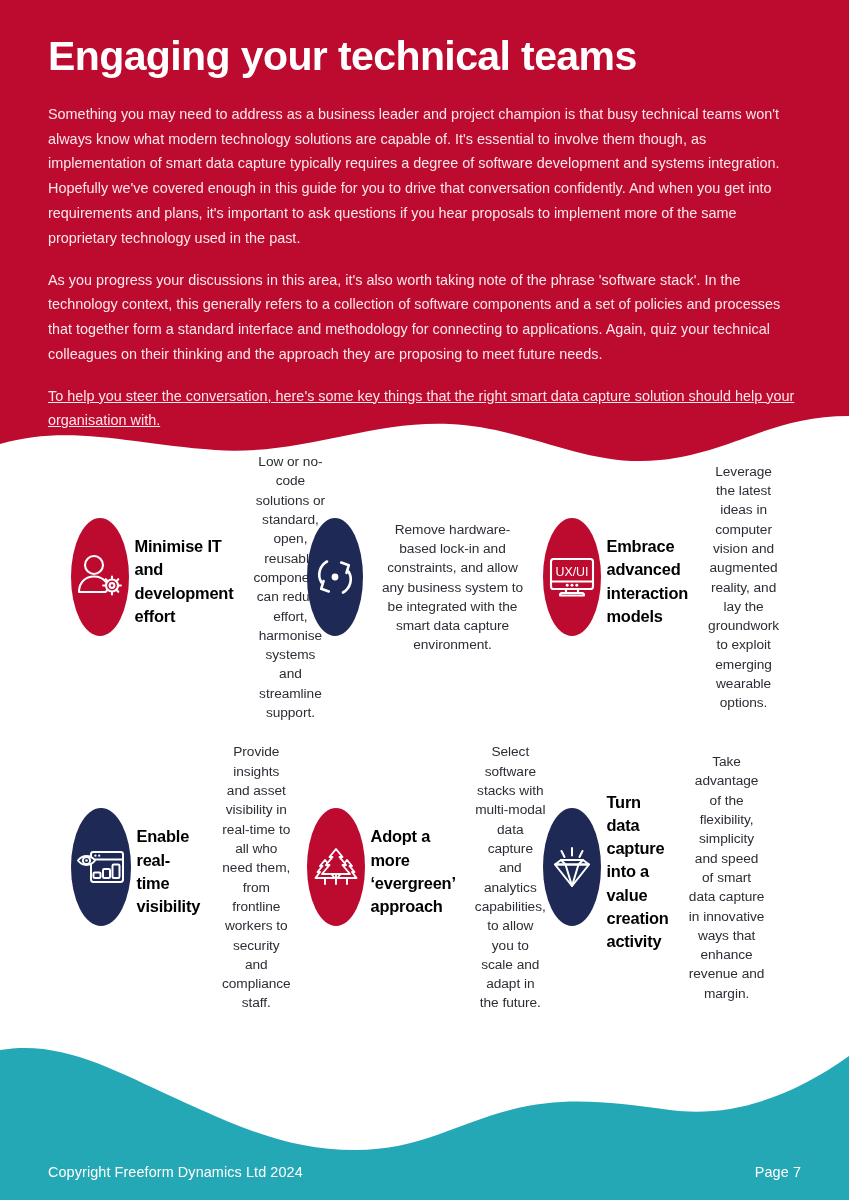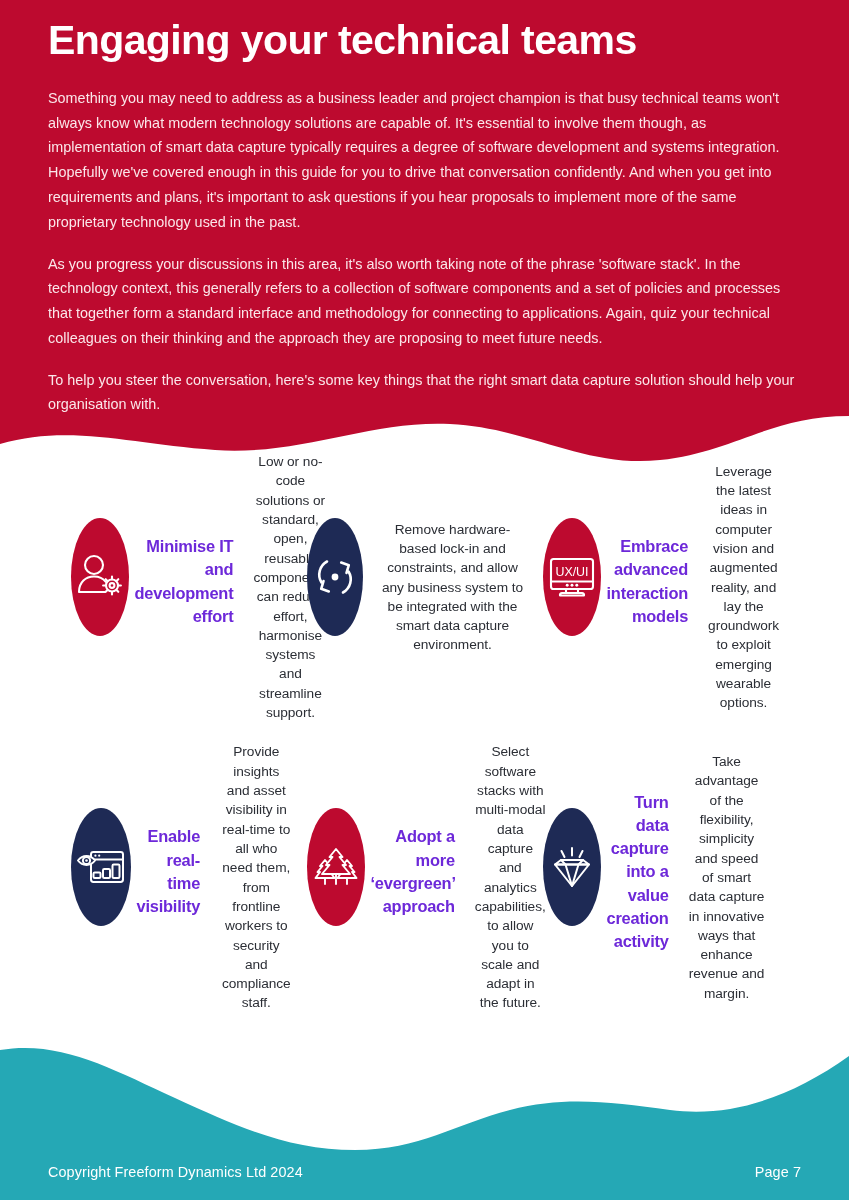--- a/index.html
+++ b/index.html
@@ -7,49 +7,49 @@
     width: 849px; height: 1200px;
     background: #ffffff;
     font-family: "Liberation Sans", sans-serif;
     overflow: hidden;
   }
   .page { position: relative; width: 849px; height: 1200px; background: #ffffff; }
 
   
   .hero { position: absolute; top: 0; left: 0; width: 849px; height: 480px; }
   .hero-svg { position: absolute; top: 0; left: 0; }
-  .hero-content { position: absolute; top: 0; left: 0; width: 849px; padding: 18px 48px 0 48px; }
+  .hero-content { position: absolute; top: 0; left: 0; width: 849px; padding: 34px 48px 0 48px; }
   .hero-title {
     color: #ffffff; font-size: 41px; font-weight: 700;
     letter-spacing: -0.6px; line-height: 1.12; margin-bottom: 22px;
   }
   .hero-p {
     color: #fbe7ea; font-size: 14.4px; line-height: 1.72;
     margin-bottom: 17px; max-width: 748px; letter-spacing: 0.01px;
   }
-  .hero-p:last-child { margin-bottom: 8px; }
+  .hero-p:last-child { margin-bottom: 8px; text-decoration: underline; }
 
   
   .cards {
     position: absolute; top: 452px; left: 0; width: 849px;
     display: flex; flex-direction: column; align-items: center;
   }
   .card-row { display: flex; justify-content: center; width: 100%; }
   .card-row.row2 { margin-top: 20px; }
   .card { width: 236px; display: flex; flex-direction: row; align-items: center; }
   .circle {
     width: 118px; height: 118px; border-radius: 50%;
     display: flex; align-items: center; justify-content: center;
     margin-bottom: 21px;
   }
   .circle.crimson { background: #bd0a2f; }
   .circle.navy { background: #1e2a55; }
   .card-title {
-    color: #6d28d9; font-size: 16.4px; font-weight: 700;
-    text-align: right; line-height: 1.42; letter-spacing: -0.2px;
+    color: #000000; font-size: 16.4px; font-weight: 700;
+    text-align: left; line-height: 1.42; letter-spacing: -0.2px;
     margin-bottom: 11px; padding: 0 6px;
   }
   .card-body {
     color: #2b2e35; font-size: 13.7px; text-align: center;
     line-height: 1.41; padding: 0 14px; letter-spacing: -0.05px;
   }
 
   
   .footer { position: absolute; left: 0; bottom: 0; width: 849px; height: 160px; }
   .footer-svg { position: absolute; left: 0; bottom: 0; }

